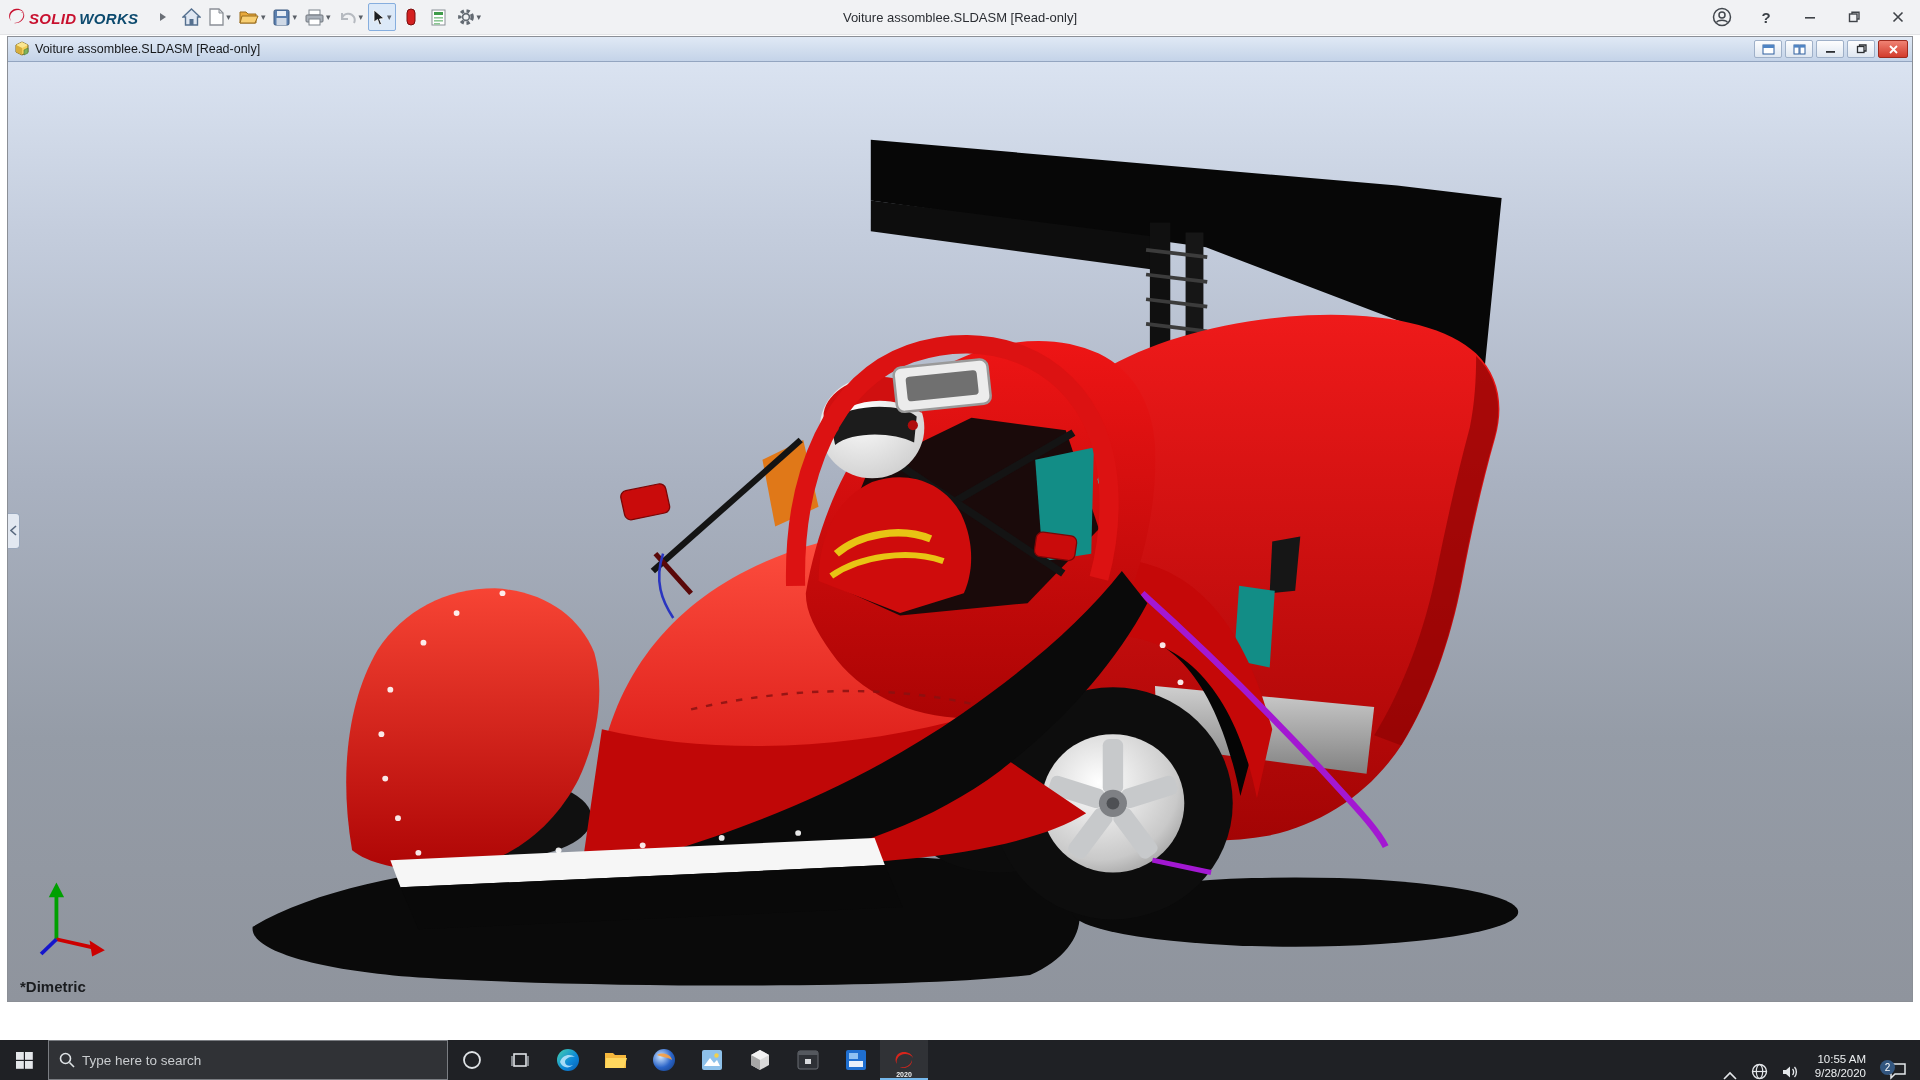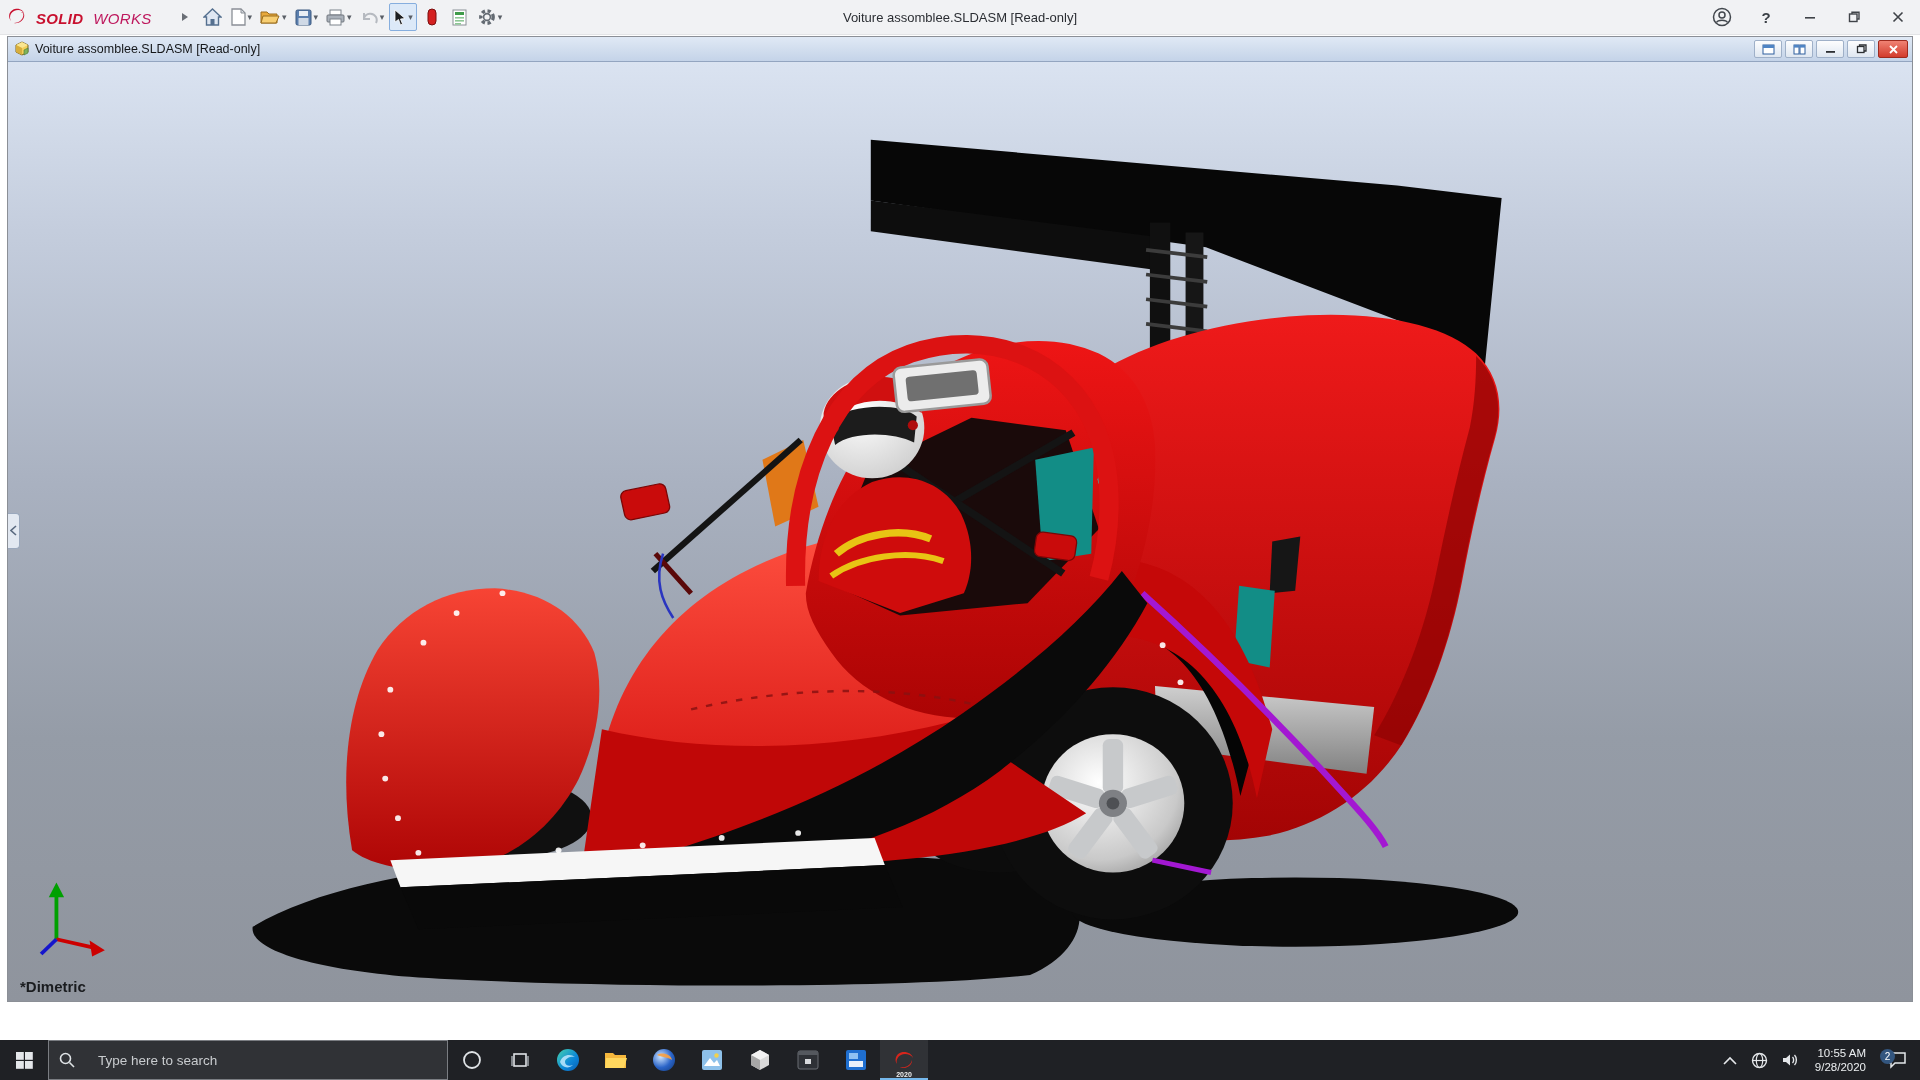--- a/index.html
+++ b/index.html
@@ -1,23 +1,23 @@
 <!DOCTYPE html>
 <html><head>
 <meta charset="utf-8">
 <style>
   * { box-sizing: border-box; margin: 0; padding: 0; }
   html,body { width:1920px; height:1080px; overflow:hidden; font-family:"Liberation Sans",sans-serif; background:#ffffff; }
 
   
   .titlebar { height:35px; background:#f1f2f4; display:flex; align-items:center; position:relative; border-bottom:1px solid #e3e4e6; }
   .tb-left { display:flex; align-items:center; height:100%; padding-left:8px; gap:2px; }
-  .logo { display:flex; align-items:baseline; gap:10px; margin-right:18px; font-style:italic;text-align:center; }
+  .logo { display:flex; align-items:baseline; gap:3px; margin-right:10px; font-style:italic;text-align:center; }
   .logo .solid { font-weight:bold; color:#c8102e; font-size:15px; letter-spacing:.3px; }
-  .logo .works { font-weight:normal; color:#be185d; font-size:15px; letter-spacing:.3px; }
+  .logo .works { font-weight:bold; color:#0c4a6e; font-size:15px; letter-spacing:.3px; }
   .tbtn { border:none; background:transparent; height:28px; min-width:26px; display:flex; align-items:center; justify-content:center; gap:2px; padding:0 3px; cursor:default; }
   .tbtn .caret-glyph { font-size:9px; color:#5a5f66; line-height:1; }
   .tbtn.pressed { border:1px solid #86aede; background:#dcE9f8; background:#dce9f8; border-radius:2px; }
   .tb-title { position:absolute; left:0; right:0; text-align:center; font-size:13px; color:#2b2e33; pointer-events:none; }
   .tb-right { margin-left:auto; display:flex; align-items:center; height:100%; }
   .winbtn { width:44px; height:35px; border:none; background:transparent; display:flex; align-items:center; justify-content:center; }
   .helpq { font-size:15px; font-weight:bold; color:#3a3f45; }
 
   
   .docwin { position:absolute; left:7px; right:7px; top:36px; bottom:78px; border:1px solid #8b8f96; background:#fff; display:flex; flex-direction:column; }
@@ -29,24 +29,24 @@
 
   .viewport { flex:1; position:relative; background:linear-gradient(180deg,#dae3f1 0%, #c4cddd 18%, #a9b1c0 45%, #959ca7 72%, #8f949d 100%); overflow:hidden; }
   .viewport svg.canvas { position:absolute; inset:0; width:100%; height:100%; }
   .view-label { position:absolute; left:12px; bottom:6px; font-size:15px; font-weight:bold; color:#1a1c1f; }
   .expander { position:absolute; left:0; top:48%; width:12px; height:36px; background:#e2e8f1; border:1px solid #9aa8bd; border-left:none; border-radius:0 4px 4px 0; display:flex; align-items:center; justify-content:center; }
 
   
   .taskbar { position:absolute; left:0; right:0; bottom:0; height:40px; background:#1f2125; display:flex; align-items:stretch; z-index:10; }
   .tkbtn { width:48px; border:none; background:transparent; display:flex; align-items:center; justify-content:center; position:relative; }
   .tkbtn.active { background:rgba(255,255,255,.08); box-shadow:inset 0 -2px 0 #76b9ed; }
-  .search { width:400px; margin:0; background:#303236; border:1px solid #7a7d82; display:flex; align-items:center; padding:0 10px; gap:23px; }
+  .search { width:400px; margin:0; background:#303236; border:1px solid #7a7d82; display:flex; align-items:center; padding:0 10px; gap:7px; }
   .search input { flex:1; background:transparent; border:none; outline:none; color:#c9cccf; font-size:13.5px; font-family:"Liberation Sans",sans-serif; }
   .search input::placeholder { color:#c9cccf; opacity:1; }
-  .tray { margin-left:auto; display:flex; align-items:center; }
+  .tray { margin-left:auto; display:flex; align-items:flex-end; }
   .traybtn { border:none; background:transparent; display:flex; align-items:center; justify-content:center; padding:0 7px; position:relative; }
   .clock { display:flex; flex-direction:column; justify-content:center; align-items:flex-end; padding:0 8px; color:#eceff1; font-size:11.5px; line-height:14px; }
   .badge { position:absolute; left:6px; bottom:5px; min-width:15px; height:15px; border-radius:50%; background:#33567f; color:#fff; font-size:10px; display:flex; align-items:center; justify-content:center; padding:0 2px; }
   .swyear { position:absolute; bottom:2px; left:0; right:0; text-align:center; font-size:7px; color:#f0f0f0; font-weight:bold; }
 </style>
 </head>
 <body>
 
 <div class="titlebar">
   <div class="tb-title">Voiture assomblee.SLDASM [Read-only]</div>

